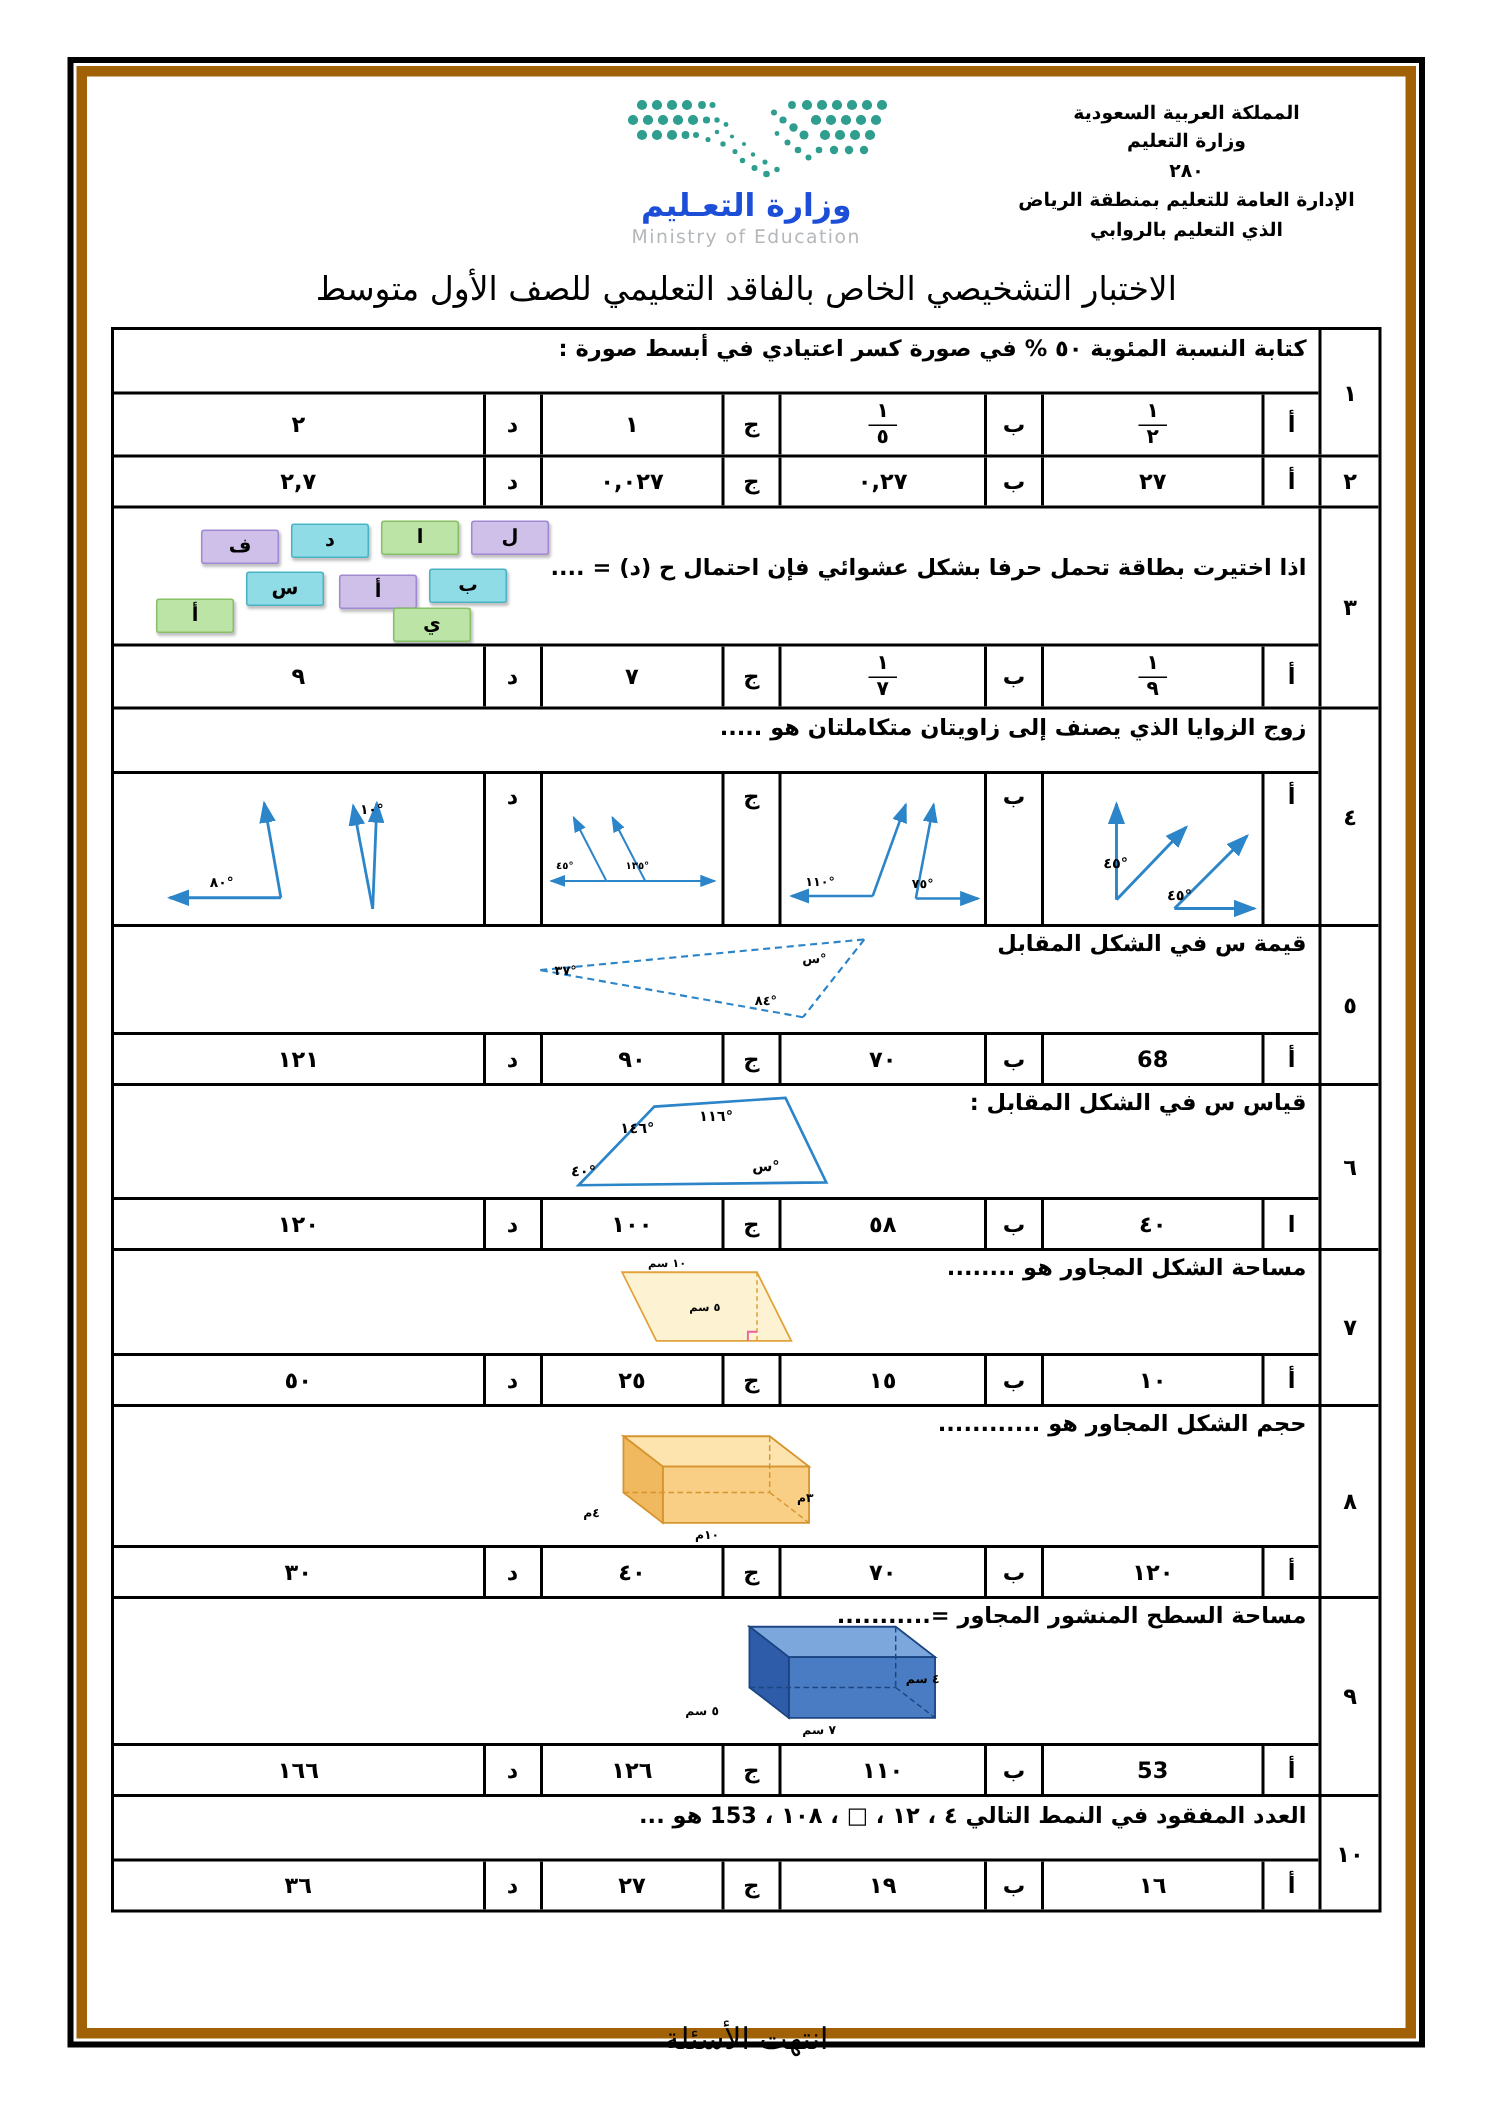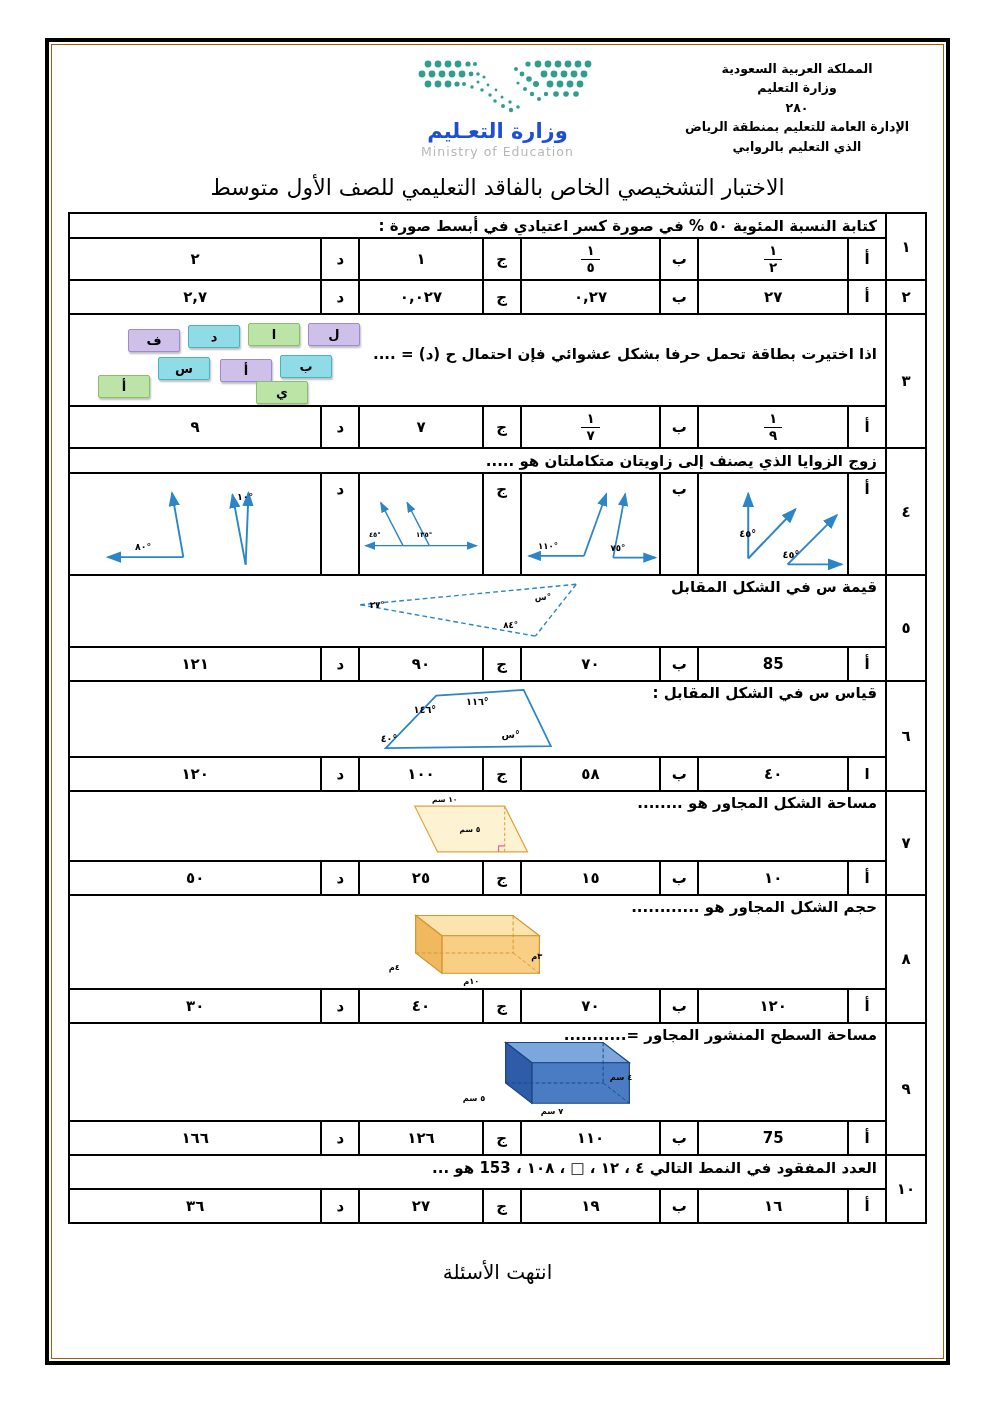--- a/index.html
+++ b/index.html
@@ -1,54 +1,54 @@
 <!DOCTYPE html>
 <html lang="ar" dir="rtl"><head>
 <meta charset="utf-8">
 <style>
   html,body{margin:0;padding:0;background:#fff;}
   .sheet{position:relative;width:992px;height:1403px;background:#fff;overflow:hidden;
          font-family:"DejaVu Sans",sans-serif;color:#000;}
   .frame{position:absolute;left:45px;top:38px;width:905px;height:1327px;
          border:4px solid #000;padding:2px;box-sizing:border-box;}
-  .inner{border:1px solid #a16207;width:100%;height:100%;box-sizing:border-box;padding:10px 10px 0;}
+  .inner{border:7px solid #a16207;width:100%;height:100%;box-sizing:border-box;padding:10px 10px 0;}
   
   .header{display:flex;align-items:flex-start;}
   .min-block{width:272px;text-align:center;font-weight:bold;font-size:12.5px;line-height:1.55;padding-top:4px;}
   .logo-block{flex:1;display:flex;flex-direction:column;align-items:center;padding-top:2px;}
   .logo-ar{font-size:21px;font-weight:bold;letter-spacing:1px;margin-top:2px;}
   .logo-en{font-size:12.5px;color:#b5b8ba;margin-top:1px;letter-spacing:1px;}
   .spacer{width:272px;}
   .title{ text-align:center;font-size:22px;margin-top:16px;margin-bottom:12px;}
   
   .qtable{border:2px solid #000;margin:0 6px;}
   .qblock{display:flex;border-bottom:2px solid #000;}
   .qblock:last-child{border-bottom:none;}
   .qnum{width:38px;display:flex;align-items:center;justify-content:center;
         font-weight:bold;font-size:15px;border-left:2px solid #000;flex:none;}
   .qmain{flex:1;display:flex;flex-direction:column;min-width:0;}
   .qtop{border-bottom:2px solid #000;}
-  .qtext{padding:3px 8px 2px;font-weight:bold;font-size:15px;}
+  .qtext{padding:3px 8px 20px;font-weight:bold;font-size:15px;}
   .qtop-rel{position:relative;}
   .qtext-abs{position:absolute;top:2px;right:8px;font-weight:bold;font-size:15px;white-space:nowrap;}
   .figwrap{position:absolute;left:0;right:0;display:flex;justify-content:center;}
   .arow{display:flex;align-items:stretch;min-height:32px;}
   .lc{width:36px;flex:none;border-left:2px solid #000;display:flex;align-items:center;
       justify-content:center;font-weight:bold;font-size:15px;}
   .ac{display:flex;align-items:center;justify-content:center;font-weight:bold;
       font-size:15px;border-left:2px solid #000;min-width:0;}
   .ac.last{border-left:none;}
   .frac{display:inline-flex;flex-direction:column;align-items:center;line-height:1.15;font-size:13.5px;}
   .frac .fn{border-bottom:1.6px solid #000;padding:0 5px;}
   
   .cards{position:absolute;left:28px;top:6px;width:300px;height:84px;}
   .card{position:absolute;width:50px;height:21px;border:1.6px solid #888;border-radius:2px;
         display:flex;align-items:center;justify-content:center;font-weight:bold;font-size:13px;
         box-shadow:1px 2px 2px rgba(0,0,0,0.25);}
-  .footer{text-align:center;font-size:20px;margin-top:36px;}
+  .footer{text-align:center;font-size:20px;margin-top:72px;}
   svg text{font-family:"DejaVu Sans",sans-serif;}
 </style>
 </head>
 <body>
 
 <div class="sheet">
 <div class="frame">
 <div class="inner">
 
   <div class="header">
@@ -333,21 +333,21 @@
                 <line x1="238" y1="74" x2="15" y2="34"></line>
               </g>
               <text x="46" y="38" font-size="11" font-weight="bold">°٣٧</text>
               <text x="258" y="28" font-size="11" font-weight="bold">°س</text>
               <text x="216" y="64" font-size="11" font-weight="bold">°٨٤</text>
             </svg>
           </div>
         </div>
         <div class="arow">
           <div class="lc">أ</div>
-          <div class="ac" style="flex:1.18">85</div>
+          <div class="ac" style="flex:1.18">68</div>
           <div class="lc">ب</div>
           <div class="ac" style="flex:1.10">٧٠</div>
           <div class="lc">ج</div>
           <div class="ac" style="flex:0.97">٩٠</div>
           <div class="lc">د</div>
           <div class="ac last" style="flex:2">١٢١</div>
         </div>
       </div>
     </div>
 
@@ -457,21 +457,21 @@
                 <line x1="165" y1="68" x2="200" y2="95"></line>
               </g>
               <text x="204" y="64" font-size="11" font-weight="bold">٤ سم</text>
               <text x="8" y="92" font-size="11" font-weight="bold">٥ سم</text>
               <text x="112" y="109" font-size="11" font-weight="bold">٧ سم</text>
             </svg>
           </div>
         </div>
         <div class="arow">
           <div class="lc">أ</div>
-          <div class="ac" style="flex:1.18">75</div>
+          <div class="ac" style="flex:1.18">53</div>
           <div class="lc">ب</div>
           <div class="ac" style="flex:1.10">١١٠</div>
           <div class="lc">ج</div>
           <div class="ac" style="flex:0.97">١٢٦</div>
           <div class="lc">د</div>
           <div class="ac last" style="flex:2">١٦٦</div>
         </div>
       </div>
     </div>
 

